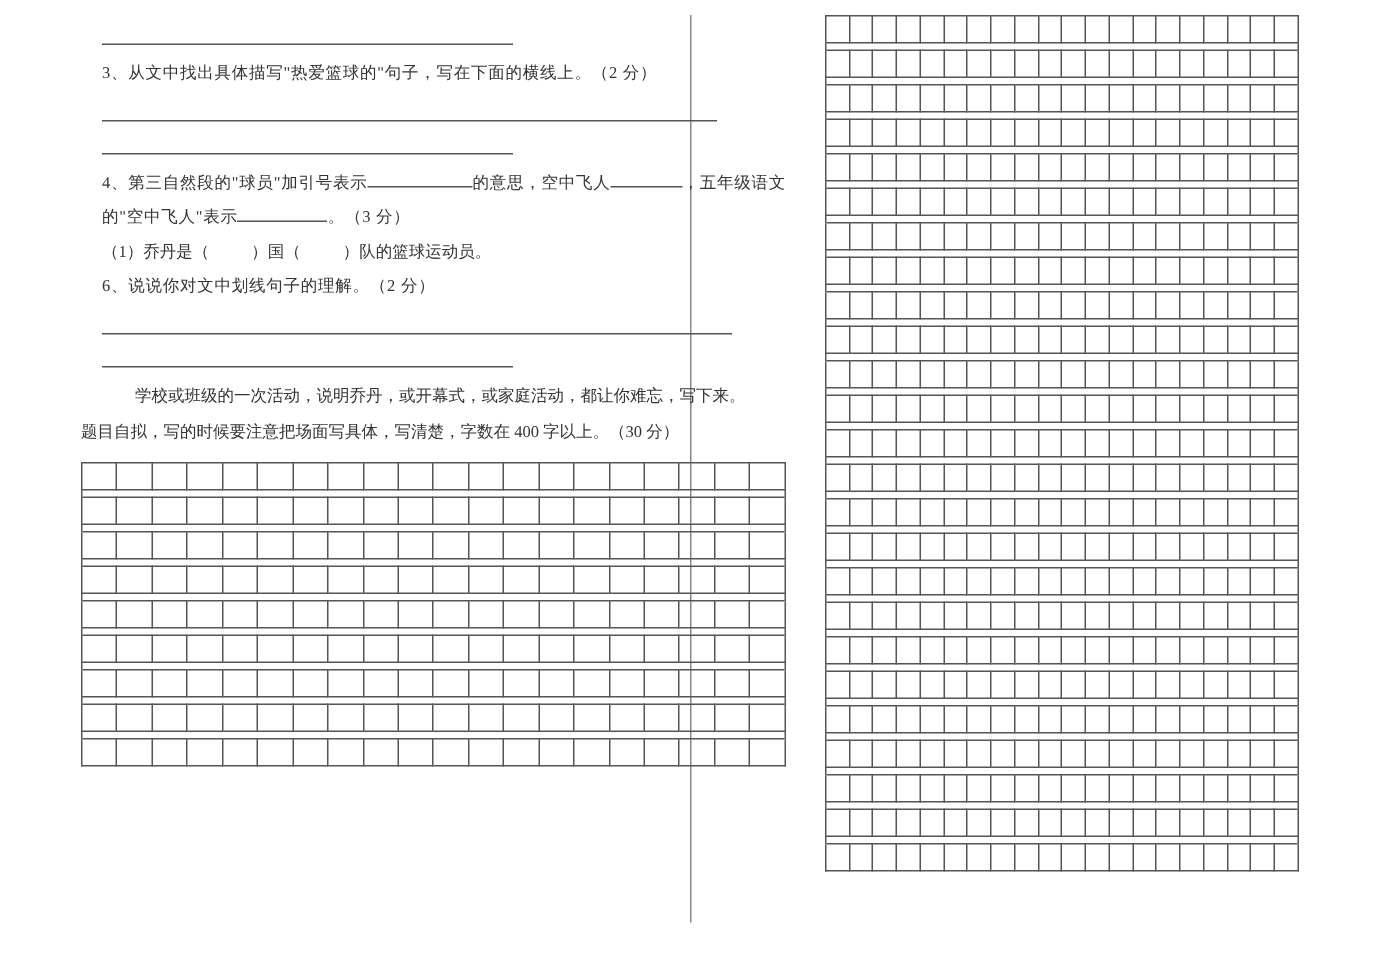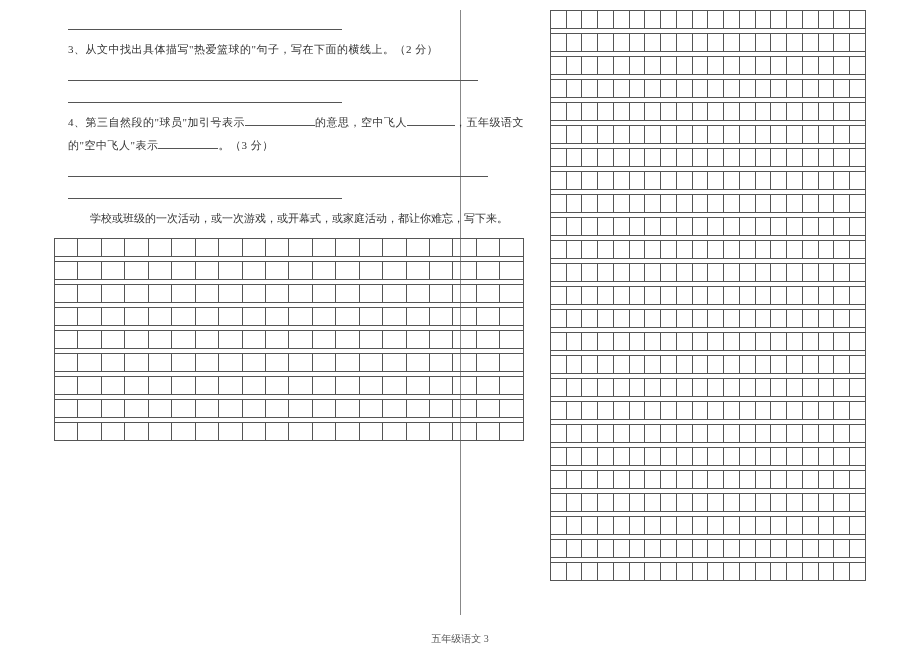--- a/index.html
+++ b/index.html
@@ -104,26 +104,31 @@
       <div class="uline-full" style="width:60%;"></div>
 
       <div class="line">
         <span>4、第三自然段的"球员"加引号表示</span><span class="uline" style="width:70px"></span><span>的意思，空中飞人</span><span class="uline" style="width:48px"></span><span>，五年级语文</span>
       </div>
       <div class="line">
         <span>的"空中飞人"表示</span><span class="uline" style="width:60px"></span><span>。（3 分）</span>
       </div>
 
 
+      <div class="line paren">
+        <span>（1）乔丹是（</span><span style="display:inline-block;width:28px"></span><span>）国（</span><span style="display:inline-block;width:28px"></span><span>）队的篮球运动员。</span>
+      </div>
 
 
+      <div class="line">6、说说你对文中划线句子的理解。（2 分）</div>
       <div class="uline-full" style="width:92%;"></div>
       <div class="uline-full" style="width:60%;"></div>
 
-      <div class="essay-prompt indent" style="white-space:normal;">学校或班级的一次活动，或一次游戏，或开幕式，或家庭活动，都让你难忘，写下来。</div>
+      <div class="essay-prompt indent" style="white-space:normal;">学校或班级的一次活动，说明乔丹，或开幕式，或家庭活动，都让你难忘，写下来。</div>
+      <div class="essay-prompt" style="margin-left:-14px;white-space:normal;">题目自拟，写的时候要注意把场面写具体，写清楚，字数在 400 字以上。（30 分）</div>
 
       <table class="writing-grid" id="grid-left" style="margin-left:-14px;width:calc(100% + 14px);">
           <tbody>
             <tr>
               <td></td>
               <td></td>
               <td></td>
               <td></td>
               <td></td>
               <td></td>
@@ -1578,14 +1583,13 @@
               <td></td>
               <td></td>
               <td></td>
             </tr>
           </tbody>
         </table>
     </div>
 
   </div>
 
-  <div class="footer">五年级语文 3</div>
 </div>
 
 </body></html>

